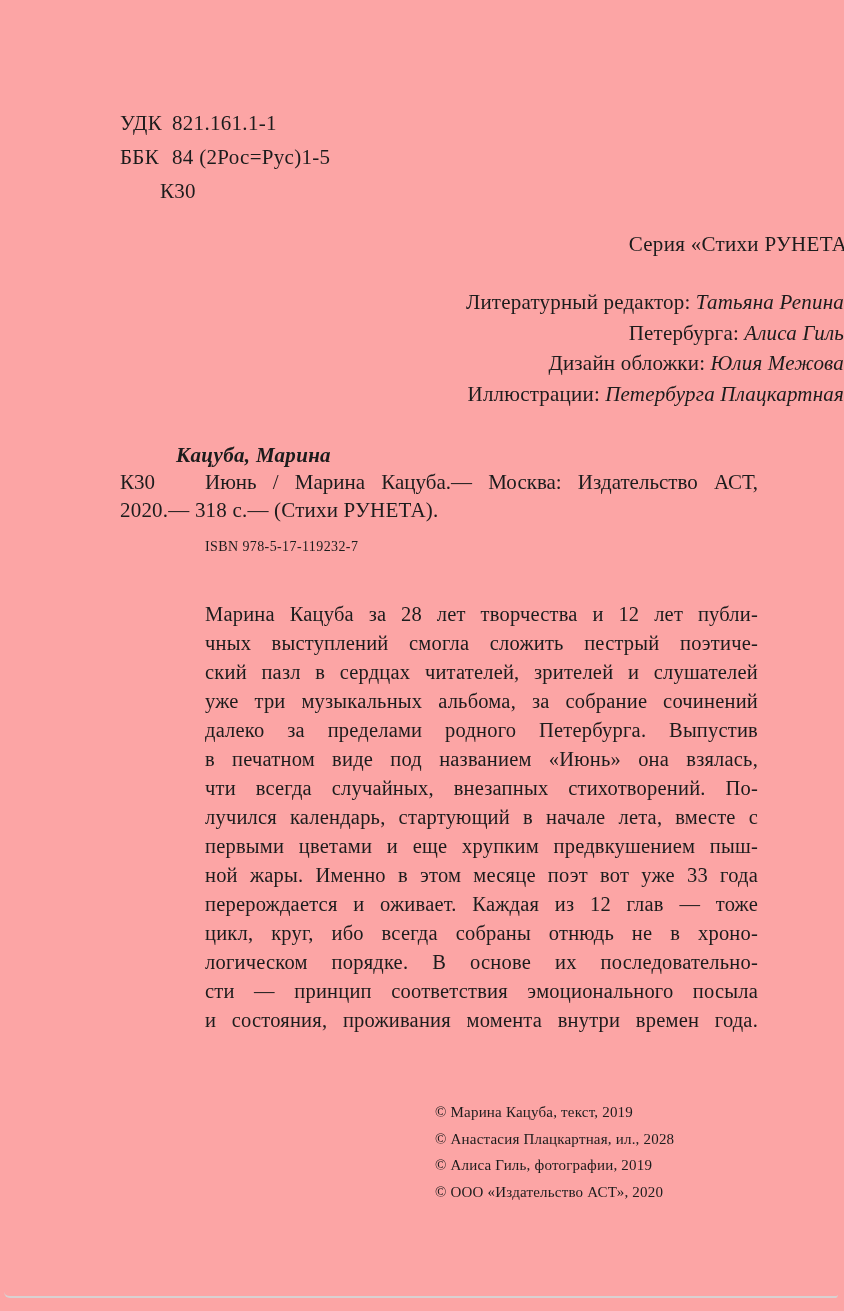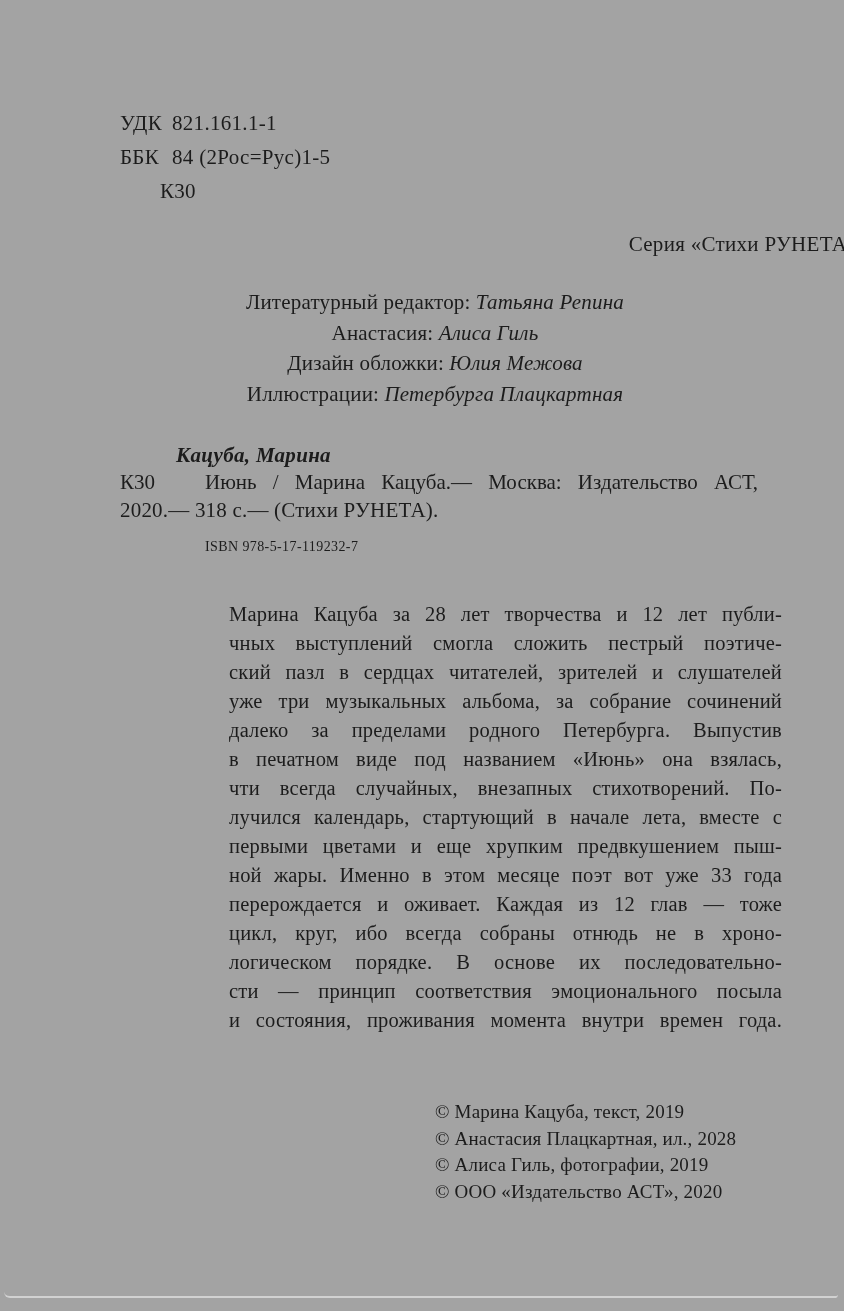--- a/index.html
+++ b/index.html
@@ -1,20 +1,20 @@
 <!DOCTYPE html>
 <html lang="ru"><head>
 <meta charset="utf-8">
 <style>
   html, body { margin: 0; padding: 0; background: #ffffff; }
   .page {
     position: relative;
     width: 844px;
     height: 1311px;
-    background: #a3a3a3;
+    background: #fca5a5;
     font-family: "Liberation Serif", "DejaVu Serif", serif;
     color: #1c1c1c;
     overflow: hidden;
   }
 
   
   .classification {
     position: absolute;
     left: 120px;
     top: 106px;
@@ -35,21 +35,21 @@
     font-size: 21px;
     letter-spacing: 0.3px;
   }
 
   
   .credits {
     position: absolute;
     left: 26px;
     top: 287px;
     width: 818px;
-    text-align: center;
+    text-align: right;
     font-size: 21px;
     line-height: 30.5px;
     letter-spacing: 0.2px;
   }
   .credit-role { margin-right: 0.25em; }
   .credit-name { font-style: italic; }
 
   
   .catalog-author {
     position: absolute;
@@ -91,35 +91,34 @@
   }
 
   
   .annotation {
     position: absolute;
     left: 205px;
     top: 600px;
     width: 553px;
     font-size: 20.5px;
     letter-spacing: 0.2px;
-    margin-left: 24px;
   }
   .ann-line {
     line-height: 29px;
     text-align: justify;
     text-align-last: justify;
     white-space: normal;
   }
 
   
   .copyright {
     position: absolute;
     left: 435px;
     top: 1099px;
-    font-size: 19px;
+    font-size: 15px;
     line-height: 26.5px;
     letter-spacing: 0.2px;
   }
 
   
   .page-edge {
     position: absolute;
     left: 4px;
     right: 6px;
     top: 1292px;
@@ -144,21 +143,21 @@
     <div class="author-code-top">К30</div>
   </div>
 
   <div class="series">Серия «Стихи РУНЕТА»</div>
 
   <div class="credits">
     <div>
       <span class="credit-role">Литературный редактор:</span><span class="credit-name">Татьяна Репина</span>
     </div>
     <div>
-      <span class="credit-role">Анастасия:</span><span class="credit-name">Алиса Гиль</span>
+      <span class="credit-role">Петербурга:</span><span class="credit-name">Алиса Гиль</span>
     </div>
     <div>
       <span class="credit-role">Дизайн обложки:</span><span class="credit-name">Юлия Межова</span>
     </div>
     <div>
       <span class="credit-role">Иллюстрации:</span><span class="credit-name">Петербурга Плацкартная</span>
     </div>
   </div>
 
   <div class="catalog-author">Кацуба, Марина</div>

